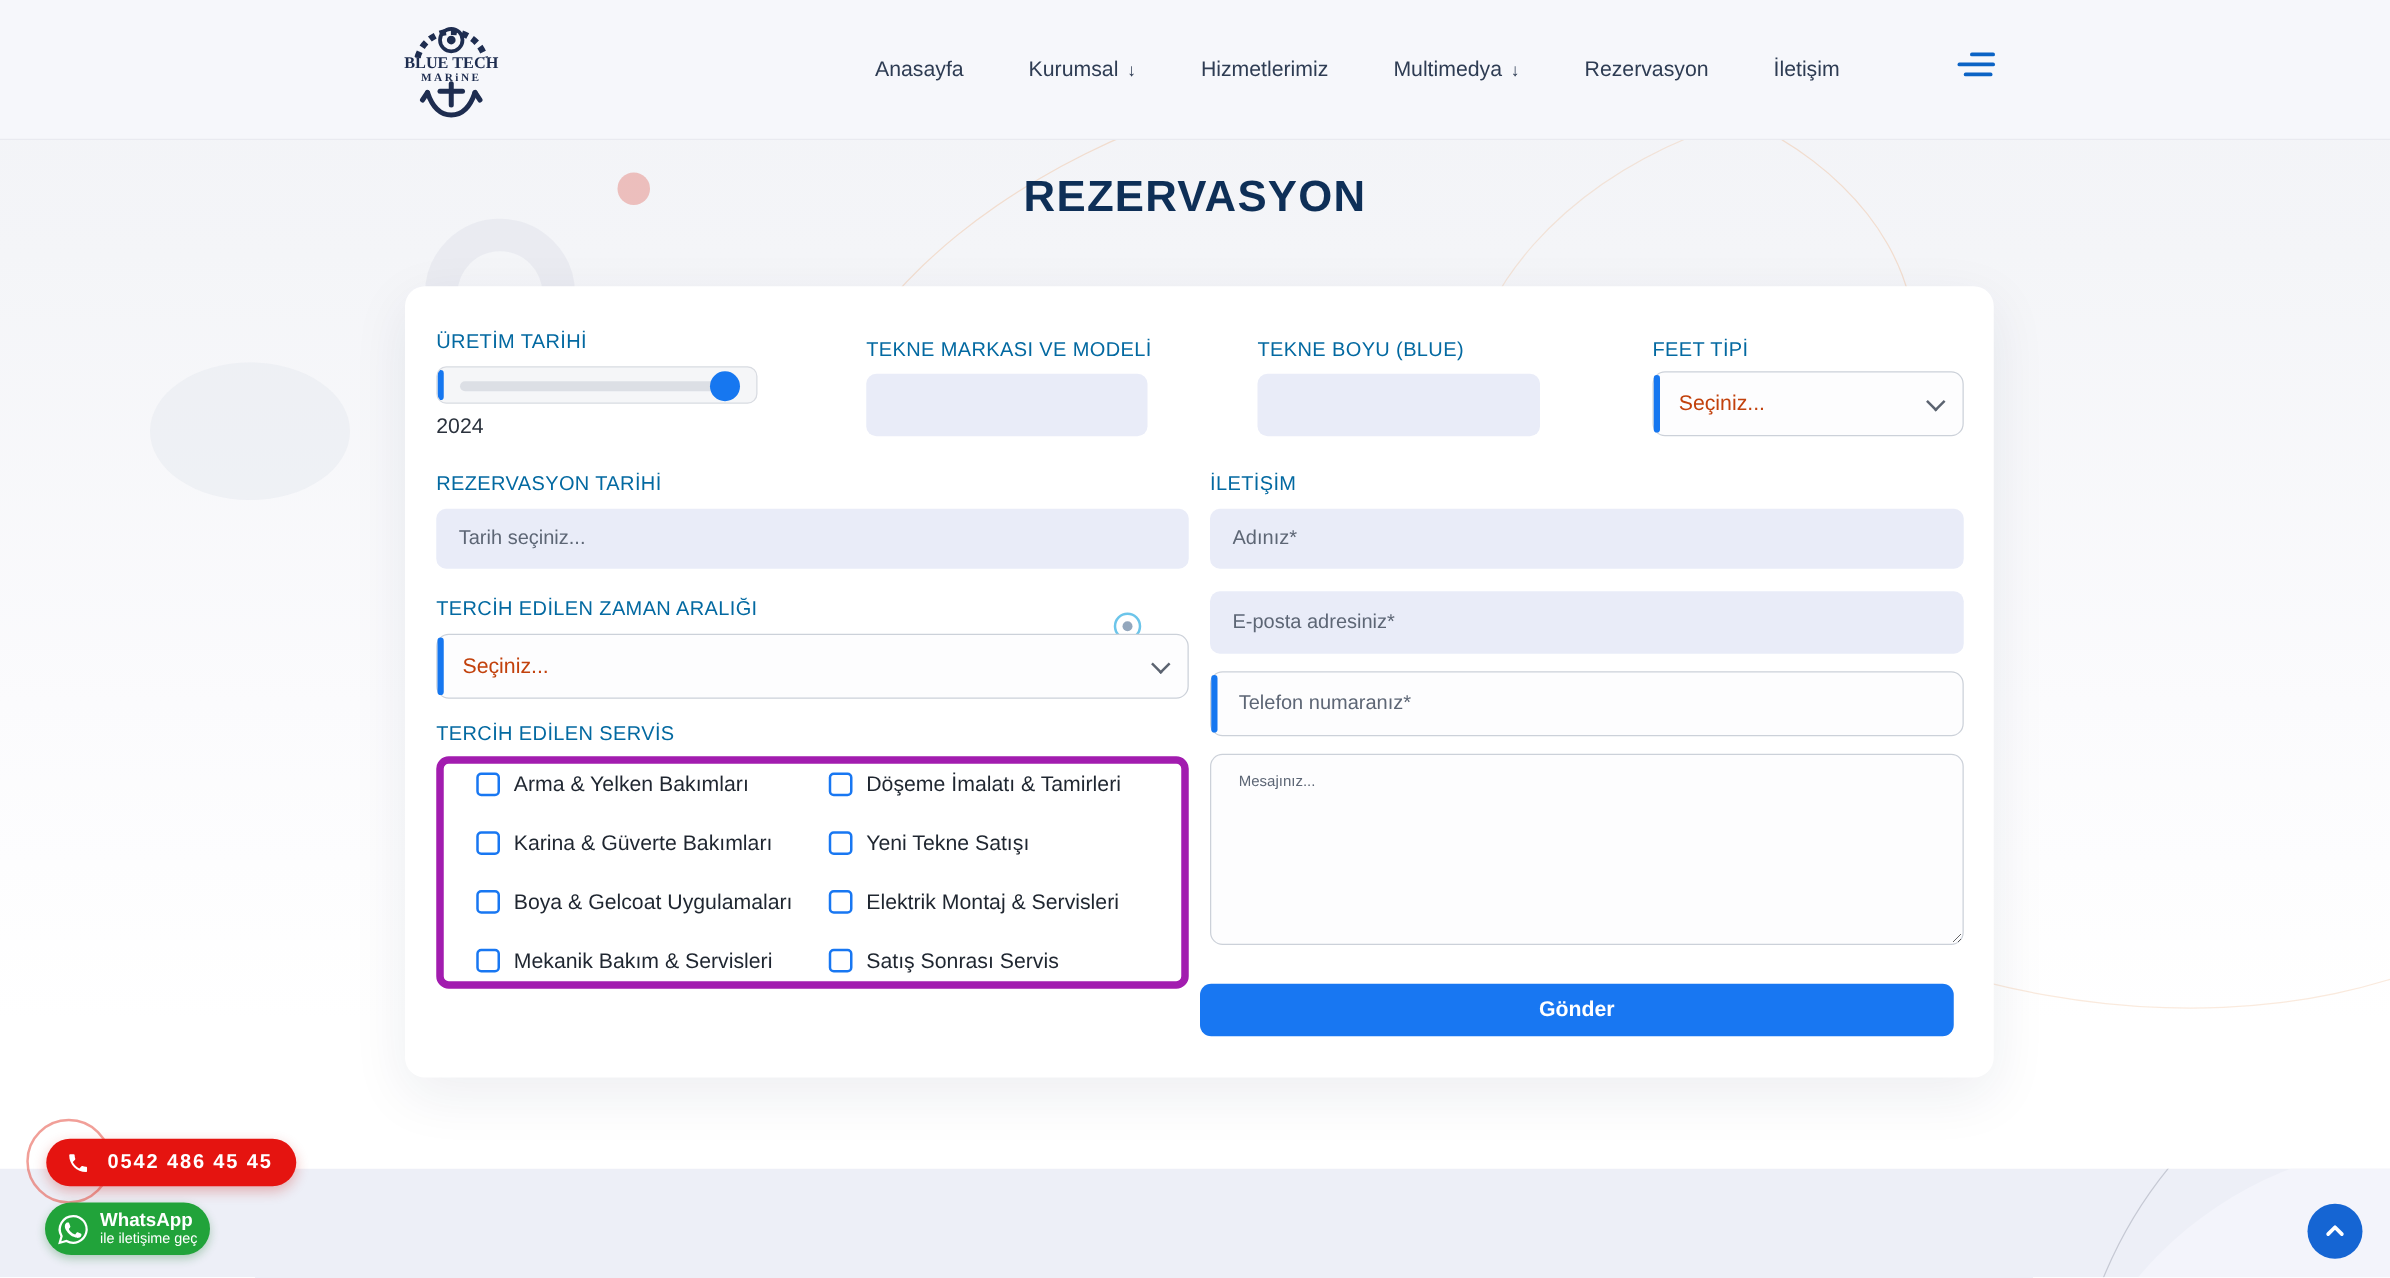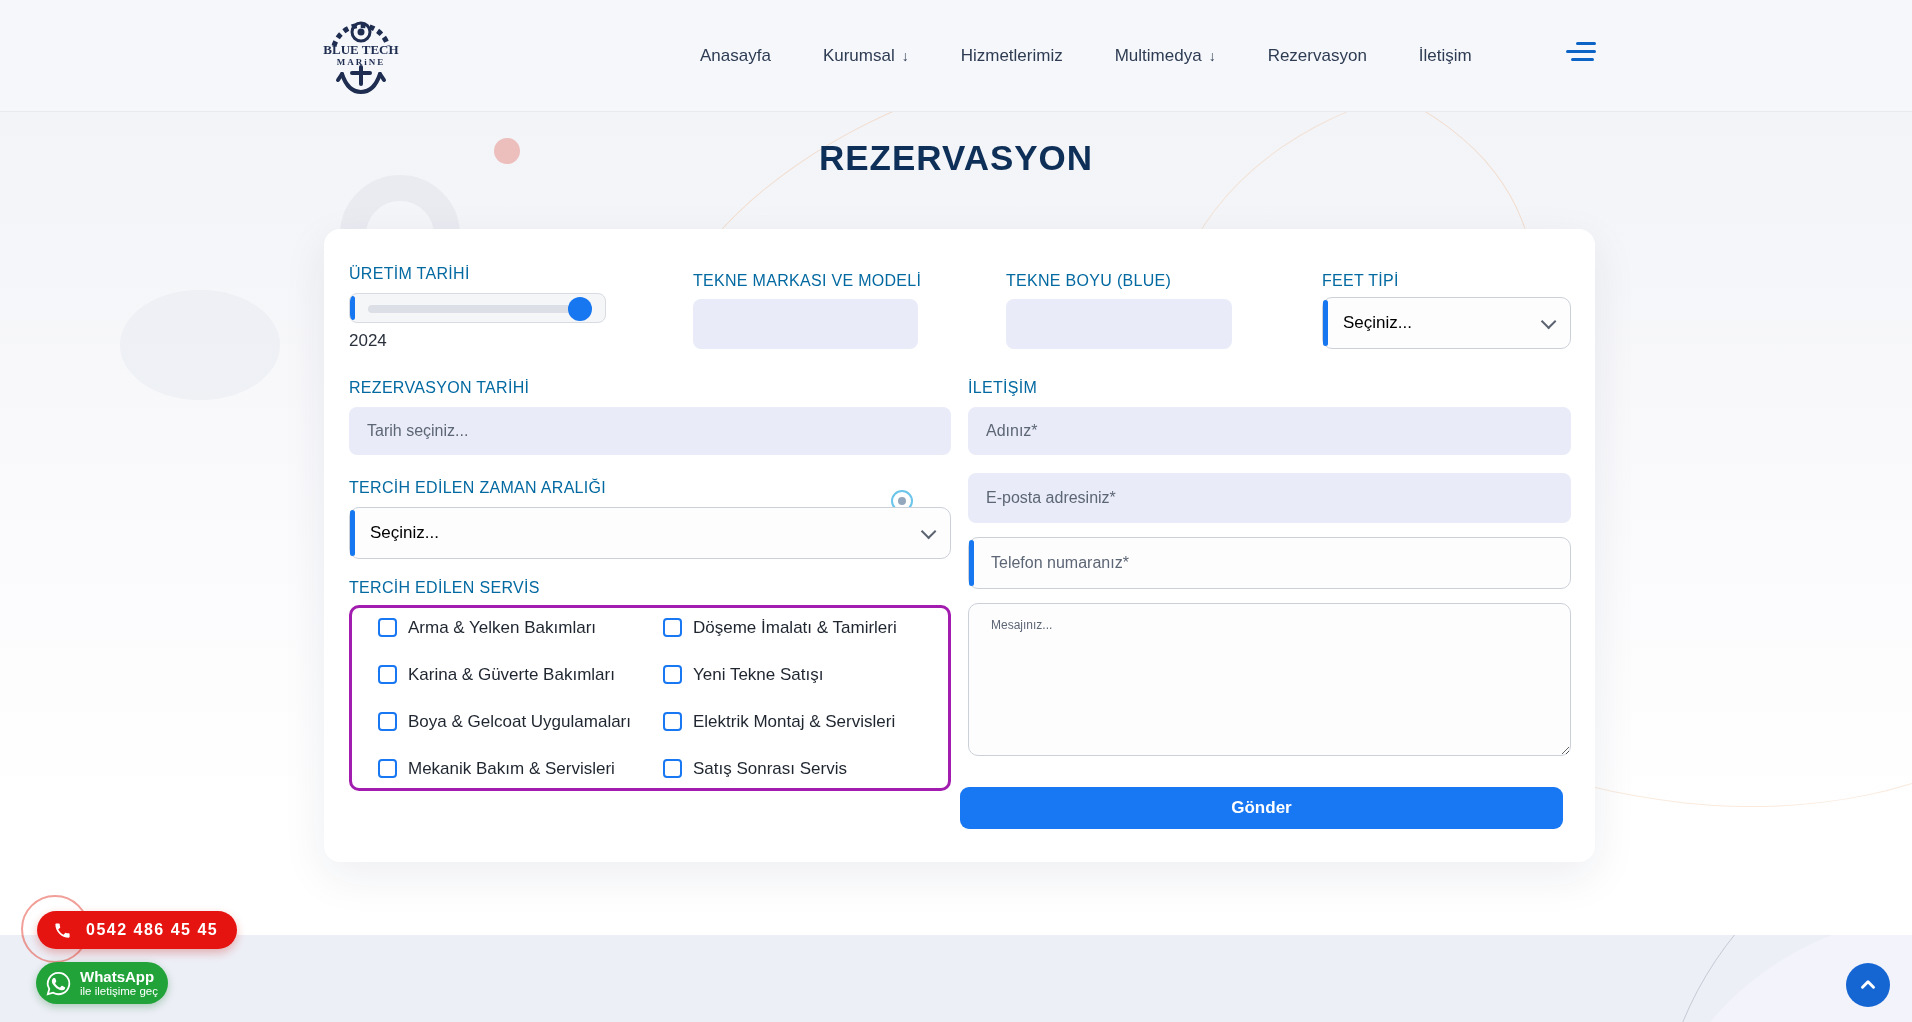--- a/index.html
+++ b/index.html
@@ -51,32 +51,32 @@
   .slider-value { position:absolute; left:25px; top:102px; font-size:17px; color:#2a313c; }
 
   
   .lav-input { position:absolute; background:#e9ecf8; border:none; border-radius:8px; font-size:16px;
                color:#3c4452; padding:0 18px; outline:none; font-family:"Liberation Sans",sans-serif; }
   .lav-input::placeholder { color:#5d6675; opacity:1; }
   .white-ctl { position:absolute; background:#fdfdfe; border:1px solid #ccd1d9; border-radius:10px; }
   .accent::before { content:""; position:absolute; left:0; top:2px; bottom:2px; width:5px;
                background:#1677f0; border-radius:4px; }
   .select-box { display:flex; align-items:center; justify-content:space-between; padding:0 18px 0 20px;
-                cursor:pointer; font-size:17px; color:#000000; }
+                cursor:pointer; font-size:17px; color:#c2410c; }
   .chev { width:11px; height:11px; border-right:2px solid #5b6370; border-bottom:2px solid #5b6370;
           transform:rotate(45deg) translateY(-3px); }
   .tel-input { padding:0 18px 0 22px; font-size:16px; color:#3c4452; outline:none; background:transparent;
                border:none; width:100%; height:100%; font-family:"Liberation Sans",sans-serif; }
   .tel-input::placeholder { color:#5d6675; opacity:1; }
   .msg-area { resize:both; padding:14px 18px 0 22px; font-size:12px; color:#4d7c0f; outline:none;
               font-family:"Liberation Sans",sans-serif; }
   .msg-area::placeholder { color:#5d6675; opacity:1; }
 
   
-  .chk-box { position:absolute; left:25px; top:376px; width:602px; height:186px; border:3px solid #a21caf;
+  .chk-box { position:absolute; left:25px; top:376px; width:602px; height:186px; border:6px solid #a21caf;
              border-radius:10px; background:#fff; display:grid; grid-template-columns:1fr 1fr;
              align-content:center; row-gap:27px; padding:10px 0 10px 26px; }
   .chk-item { display:flex; align-items:center; gap:11px; cursor:pointer; }
   .chk-sq { width:19px; height:19px; border:2px solid #1877f2; border-radius:4px; background:#fff; flex:0 0 auto; }
   .chk-lbl { font-size:17px; color:#1f2630; white-space:nowrap; }
 
   .deco-ring { position:absolute; left:567px; top:261px; width:22px; height:22px; border-radius:50%;
                border:2px solid #6cc5ea; background:#fff; display:flex; align-items:center; justify-content:center; }
   .deco-ring i { width:8px; height:8px; border-radius:50%; background:#93a7bd; }
 

